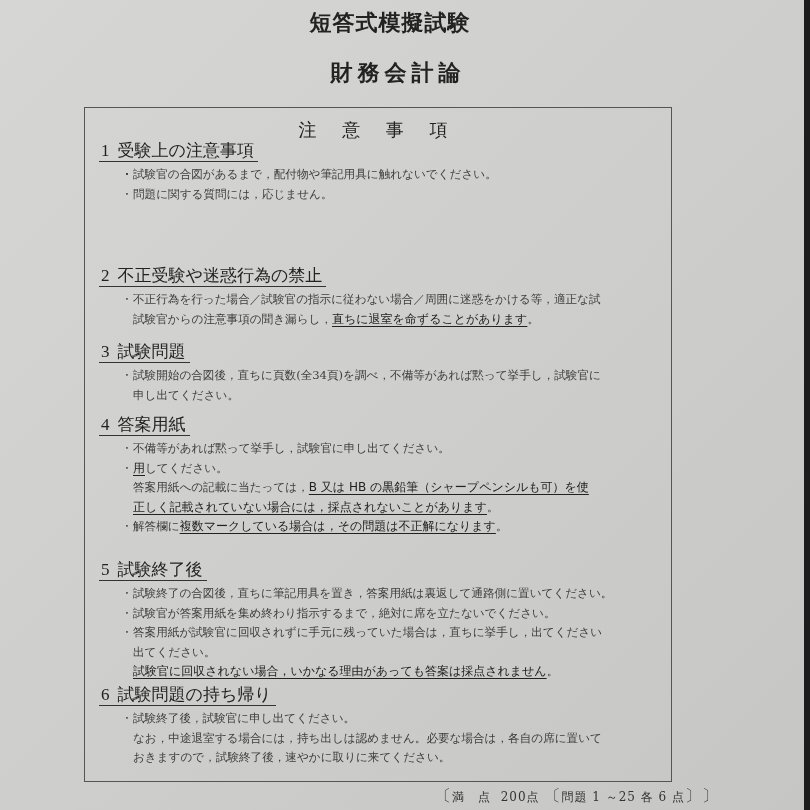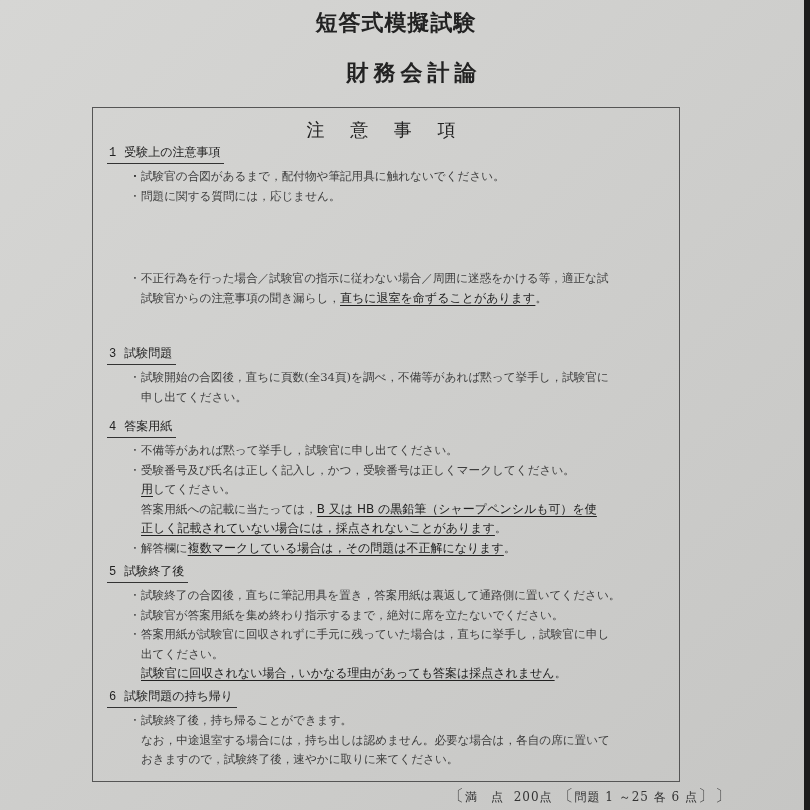--- a/index.html
+++ b/index.html
@@ -10,95 +10,95 @@
       color: #333;
     }
     .paper {
       position: absolute; left: 0; top: 0; width: 804px; height: 810px;
       background: linear-gradient(135deg, #d6d6d4 0%, #cfcfcd 45%, #c6c6c4 100%);
     }
     .title {
       position: absolute; left: 0; width: 780px; text-align: center;
       font-weight: bold; color: #222; letter-spacing: 1px;
     }
-    .title.main { top: 8px; font-size: 22px; padding-left: 6px; }
-    .title.sub  { top: 58px; font-size: 22px; letter-spacing: 5px; padding-left: 24px; }
+    .title.main { top: 8px; font-size: 22px; }
+    .title.sub  { top: 58px; font-size: 22px; letter-spacing: 5px; padding-left: 8px; }
     .box {
-      position: absolute; left: 92px; top: 107px; width: 588px; height: 675px;
+      position: absolute; left: 84px; top: 107px; width: 588px; height: 675px;
       border: 1.5px solid #555;
       box-sizing: border-box;
     }
     .box-title {
       position: absolute; top: 10px; left: 0; width: 100%; text-align: center;
       font-family: "DejaVu Sans", "Liberation Sans", sans-serif;
       font-size: 18px; letter-spacing: 10px; color: #222;
     }
     .section { position: absolute; left: 14px; width: 565px; }
     .sec-head {
-      font-family: Liberation Mono, monospace;
-      font-size: 12px; color: #222; display: inline-block;
+      font-family: Liberation Serif, serif;
+      font-size: 17px; color: #222; display: inline-block;
       border-bottom: 1.5px solid #333; padding: 0 4px 0 2px; line-height: 20px;
     }
     .sec-head .num { margin-right: 8px; }
     .items { margin: 3px 0 0 22px; font-size: 11.6px; line-height: 19.5px; color: #3d3d3d; }
     .item { position: relative; padding-left: 12px; }
     .item .dot { position: absolute; left: 0; top: 0; }
     .cont { padding-left: 12px; }
     .ul {
       text-decoration: underline; text-underline-offset: 3px;
       font-family: "DejaVu Sans", "Liberation Sans", sans-serif;
       color: #222; font-size: 12px; text-align: right;
     }
     .footer {
-      position: absolute; left: 448px; top: 786px;
+      position: absolute; left: 435px; top: 786px;
       font-size: 12px; color: #333; letter-spacing: 1px;
     }
     .footer .br { font-size: 16px; color: #444; }
   </style>
 </head>
 <body>
 
 <div class="paper">
   <div class="title main">短答式模擬試験</div>
   <div class="title sub">財務会計論</div>
 
   <div class="box">
     <div class="box-title">注 意 事 項</div>
     <div id="sections">
         <div class="section" style="top: 33px;"><div class="sec-head"><span class="num">1</span><span>受験上の注意事項</span></div><div class="items">
             <div class="item"><span class="dot">・</span></div>
             <div class="item"><span class="dot">・</span></div>
             <div class="item"><span class="dot">・</span><span>試験官の合図があるまで，配付物や筆記用具に触れないでください。</span></div>
             <div class="item"><span class="dot">・</span><span>問題に関する質問には，応じません。</span></div>
           </div></div>
-        <div class="section" style="top: 158px;"><div class="items">
+        <div class="section" style="top: 158px;"><div class="sec-head"><span class="num">2</span><span>不正受験や迷惑行為の禁止</span></div><div class="items">
             <div class="item"><span class="dot">・</span><span>不正行為を行った場合／試験官の指示に従わない場合／周囲に迷惑をかける等，適正な試</span></div>
             <div class="cont"><span>試験官からの注意事項の聞き漏らし，</span><span class="ul">直ちに退室を命ずることがあります</span><span>。</span></div>
           </div></div>
         <div class="section" style="top: 234px;"><div class="sec-head"><span class="num">3</span><span>試験問題</span></div><div class="items">
             <div class="item"><span class="dot">・</span><span>試験開始の合図後，直ちに頁数(全34頁)を調べ，不備等があれば黙って挙手し，試験官に</span></div>
             <div class="cont"><span>申し出てください。</span></div>
           </div></div>
         <div class="section" style="top: 307px;"><div class="sec-head"><span class="num">4</span><span>答案用紙</span></div><div class="items">
             <div class="item"><span class="dot">・</span><span>不備等があれば黙って挙手し，試験官に申し出てください。</span></div>
-            <div class="item"><span class="dot">・</span><span>受験番号及び氏名は正しく記入し，かつ，受験番号は正しくマークしてください。</span></div>
+            <div class="item"><span class="dot">・</span></div>
             <div class="cont"><span></span><span class="ul">用</span><span>してください。</span></div>
             <div class="cont"><span>答案用紙への記載に当たっては，</span><span class="ul">B 又は HB の黒鉛筆（シャープペンシルも可）を使</span></div>
             <div class="cont"><span></span><span class="ul">正しく記載されていない場合には，採点されないことがあります</span><span>。</span></div>
             <div class="item"><span class="dot">・</span><span>解答欄に</span><span class="ul">複数マークしている場合は，その問題は不正解になります</span><span>。</span></div>
           </div></div>
         <div class="section" style="top: 452px;"><div class="sec-head"><span class="num">5</span><span>試験終了後</span></div><div class="items">
             <div class="item"><span class="dot">・</span><span>試験終了の合図後，直ちに筆記用具を置き，答案用紙は裏返して通路側に置いてください。</span></div>
             <div class="item"><span class="dot">・</span><span>試験官が答案用紙を集め終わり指示するまで，絶対に席を立たないでください。</span></div>
-            <div class="item"><span class="dot">・</span><span>答案用紙が試験官に回収されずに手元に残っていた場合は，直ちに挙手し，試験官に申し</span></div>
+            <div class="item"><span class="dot">・</span><span>答案用紙が試験官に回収されずに手元に残っていた場合は，直ちに挙手し，出てください</span></div>
             <div class="cont"><span>出てください。</span></div>
             <div class="cont"><span></span><span class="ul">試験官に回収されない場合，いかなる理由があっても答案は採点されません</span><span>。</span></div>
           </div></div>
         <div class="section" style="top: 577px;"><div class="sec-head"><span class="num">6</span><span>試験問題の持ち帰り</span></div><div class="items">
-            <div class="item"><span class="dot">・</span><span>試験終了後，持ち帰ることができます。</span></div>
+            <div class="item"><span class="dot">・</span><span>試験終了後，試験官に申し出てください。</span></div>
             <div class="cont"><span>なお，中途退室する場合には，持ち出しは認めません。必要な場合は，各自の席に置いて</span></div>
             <div class="cont"><span>おきますので，試験終了後，速やかに取りに来てください。</span></div>
           </div></div>
       </div>
   </div>
 
   <div class="footer">
     <span class="br">〔</span><span>満　点</span>&nbsp;&nbsp;<span>200点</span>&nbsp;<span class="br">〔</span><span>問題 1 ～25 各 6 点</span><span class="br">〕</span><span class="br">〕</span>
   </div>
 </div>

